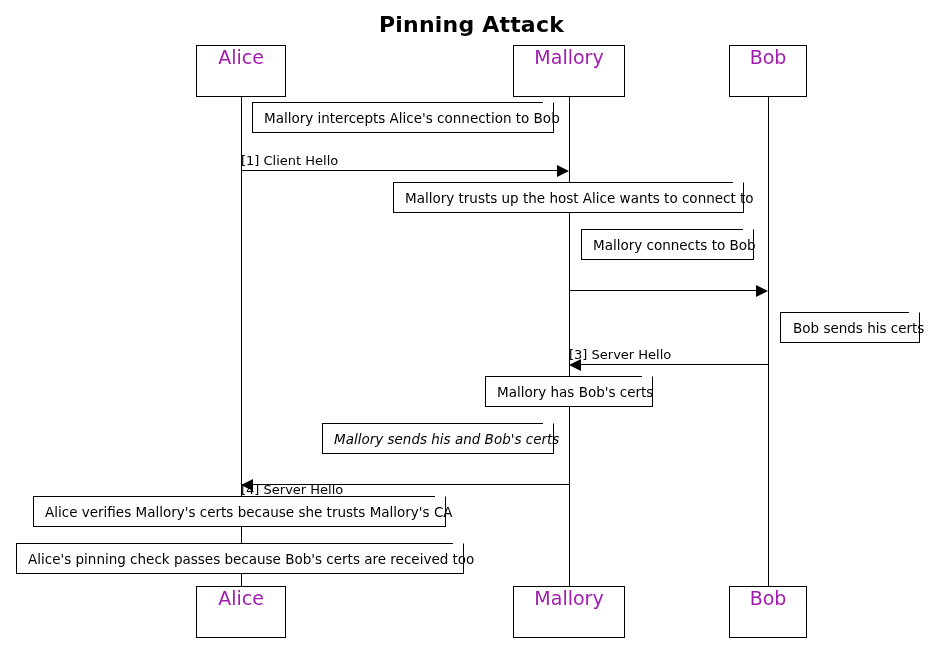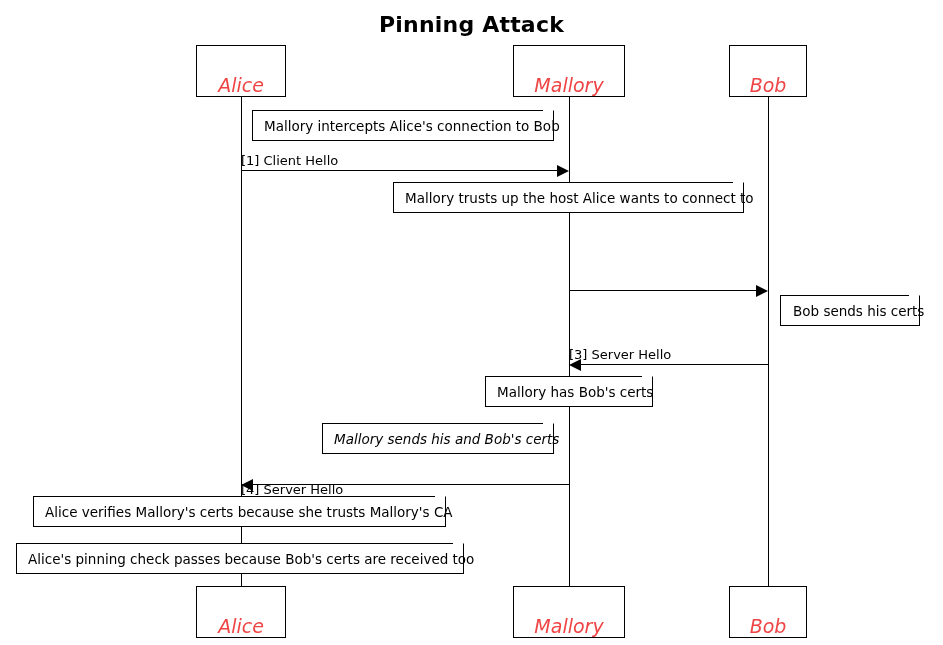--- a/index.html
+++ b/index.html
@@ -32,25 +32,24 @@
     position: absolute;
     width: 1px;
     background: #000000;
   }
   .actor-box {
     position: absolute;
     border: 1.4px solid #000000;
     background: #ffffff;
     box-sizing: border-box;
     display: flex;
-    align-items: flex-end;
+    align-items: flex-start;
     justify-content: center;
     font-size: 19px;
-    color: #ef4444;
-    font-style: italic;
+    color: #a21caf;
   }
   .note {
     position: absolute;
     box-sizing: border-box;
     background: #ffffff;
     border: 1.2px solid #000000;
     display: flex;
     align-items: center;
     font-size: 13.5px;
     padding-left: 11px;
@@ -118,39 +117,43 @@
   <div class="actor-box" style="left:196px; top:586px; width:90px; height:52px;">
     <span>Alice</span>
   </div>
   <div class="actor-box" style="left:513px; top:586px; width:112px; height:52px;">
     <span>Mallory</span>
   </div>
   <div class="actor-box" style="left:729px; top:586px; width:78px; height:52px;">
     <span>Bob</span>
   </div>
 
-  <div class="note" style="left:252px; top:110px; width:302px; height:31px;">
+  <div class="note" style="left:252px; top:102px; width:302px; height:31px;">
     <span>Mallory intercepts Alice's connection to Bob</span>
     <span class="fold-tri"></span>
   </div>
 
   <div class="msg-label" style="left:241px; top:153px; width:328px;">[1] Client Hello</div>
   <div class="msg-line" style="left:241px; top:170px; width:317px;"></div>
   <div class="arrow-right" style="left:557px; top:165px;"></div>
 
   <div class="note" style="left:393px; top:182px; width:351px; height:31px;">
     <span>Mallory trusts up the host Alice wants to connect to</span>
     <span class="fold-tri"></span>
   </div>
 
+  <div class="note" style="left:581px; top:229px; width:173px; height:31px;">
+    <span>Mallory connects to Bob</span>
+    <span class="fold-tri"></span>
+  </div>
 
   <div class="msg-line" style="left:569px; top:290px; width:188px;"></div>
   <div class="arrow-right" style="left:756px; top:285px;"></div>
 
-  <div class="note" style="left:780px; top:295px; width:140px; height:31px;padding-left:12px;">
+  <div class="note" style="left:780px; top:312px; width:140px; height:31px;padding-left:12px;">
     <span>Bob sends his certs</span>
     <span class="fold-tri"></span>
   </div>
 
   <div class="msg-label" style="left:569px; top:347px; width:199px;">[3] Server Hello</div>
   <div class="msg-line" style="left:581px; top:364px; width:188px;"></div>
   <div class="arrow-left" style="left:569px; top:359px;"></div>
 
   <div class="note" style="left:485px; top:376px; width:168px; height:31px;">
     <span>Mallory has Bob's certs</span>

